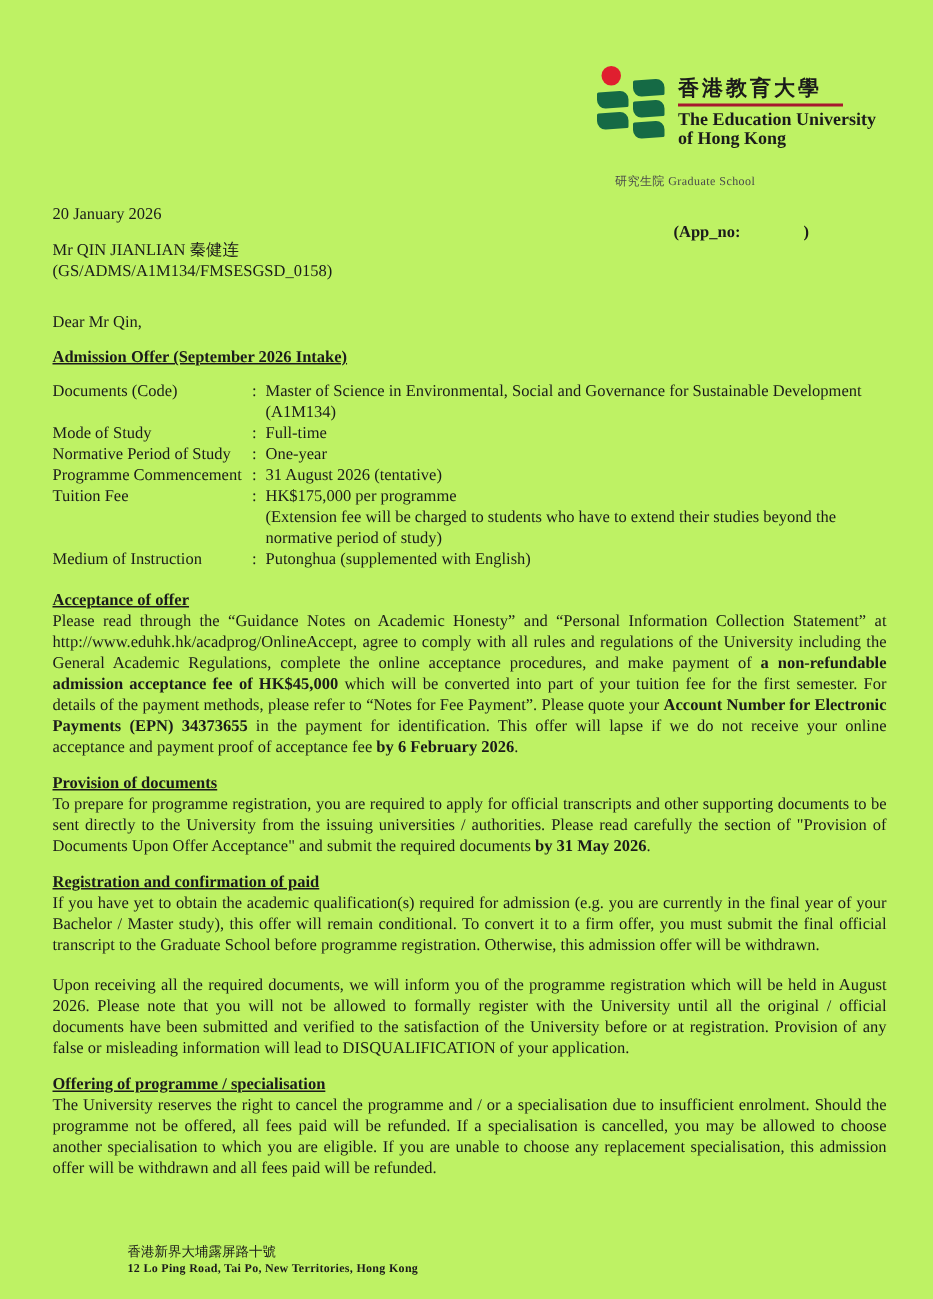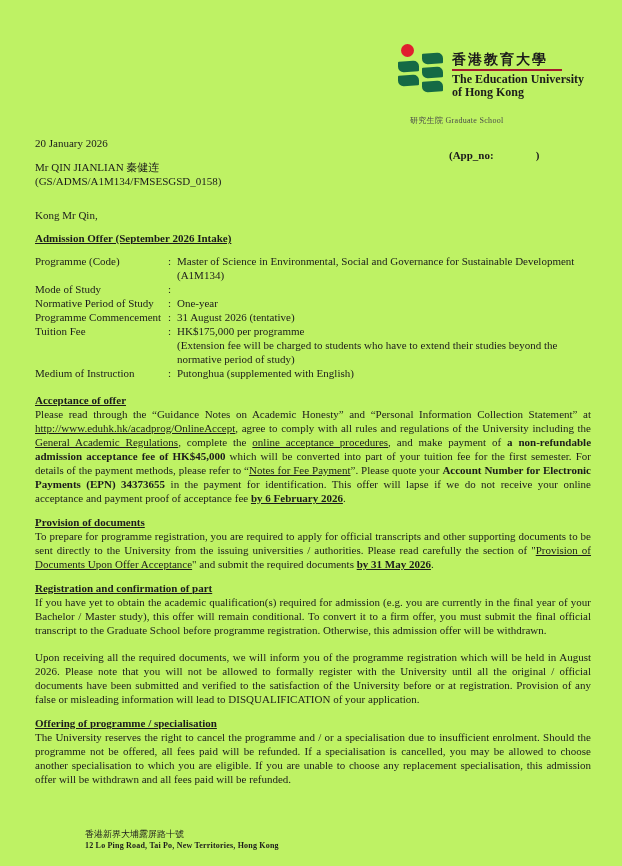--- a/index.html
+++ b/index.html
@@ -8,21 +8,21 @@
     width:622px;height:866px;
     margin:0 auto;
     background:#bef264;
     font-family:"Liberation Serif", serif;
     color:#1b1b1b;
     font-size:11px;
     line-height:14px;
     overflow:hidden;
   }
   .b{font-weight:bold;}
-  .u{text-decoration:underline;}
+  .u{}
   .hu{font-weight:bold;text-decoration:underline;}
   .para{margin:0 0 9px 0;text-align:justify;}
 
   
   .letterhead{position:absolute;left:398px;top:44px;display:flex;gap:9px;}
   .logo-mark{position:relative;width:45px;height:54px;}
   .logo-dot{position:absolute;left:3px;top:0;width:13px;height:13px;border-radius:50%;background:#e01f2f;}
   .logo-bar{position:absolute;width:21px;height:11px;background:#156a45;border-radius:1px 6px 1px 6px;transform:skewY(-4deg);}
   .lb-l1{left:0;top:17px;}
   .lb-l2{left:0;top:31px;}
@@ -87,36 +87,37 @@
 
   <div class="appno">
     <span>(App_no:</span><span class="appno-gap"></span><span>)</span>
   </div>
 
   <div class="recipient">
     <div class="b" style="font-weight:normal;">Mr QIN JIANLIAN 秦健连</div>
     <div>(GS/ADMS/A1M134/FMSESGSD_0158)</div>
   </div>
 
-  <div class="salutation">Kong Mr Qin,</div>
+  <div class="salutation">Dear Mr Qin,</div>
 
   <div class="body">
     <div class="subject hu">Admission Offer (September 2026 Intake)</div>
 
 
     <div class="details">
       <div class="drow">
-        <span class="dlabel">Programme (Code)</span>
+        <span class="dlabel">Documents (Code)</span>
           <span class="dcolon">:</span>
           <span class="dvalue">Master of Science in Environmental, Social and Governance for Sustainable Development
 (A1M134)</span>
       </div>
       <div class="drow">
         <span class="dlabel">Mode of Study</span>
           <span class="dcolon">:</span>
+          <span class="dvalue">Full-time</span>
       </div>
       <div class="drow">
         <span class="dlabel">Normative Period of Study</span>
           <span class="dcolon">:</span>
           <span class="dvalue">One-year</span>
       </div>
       <div class="drow">
         <span class="dlabel">Programme Commencement</span>
           <span class="dcolon">:</span>
           <span class="dvalue">31 August 2026 (tentative)</span>
@@ -138,21 +139,21 @@
       <div class="sh hu">Acceptance of offer</div>
       <p class="para"><span>Please read through the “Guidance Notes on Academic Honesty” and “Personal Information Collection Statement” at </span><span class="u">http://www.eduhk.hk/acadprog/OnlineAccept</span><span>, agree to comply with all rules and regulations of the University including the </span><span class="u">General Academic Regulations</span><span>, complete the </span><span class="u">online acceptance procedures</span><span>, and make payment of </span><span class="b">a non-refundable admission acceptance fee of HK$45,000</span><span> which will be converted into part of your tuition fee for the first semester.  For details of the payment methods, please refer to “</span><span class="u">Notes for Fee Payment</span><span>”.  Please quote your </span><span class="b">Account Number for Electronic Payments (EPN) 34373655</span><span> in the payment for identification.  This offer will lapse if we do not receive your online acceptance and payment proof of acceptance fee </span><span class="b u">by 6 February 2026</span><span>.</span></p>
     </div>
 
     <div class="section">
       <div class="sh hu">Provision of documents</div>
       <p class="para"><span>To prepare for programme registration, you are required to apply for official transcripts and other supporting documents to be sent directly to the University from the issuing universities / authorities.  Please read carefully the section of "</span><span class="u">Provision of Documents Upon Offer Acceptance</span><span>" and submit the required documents </span><span class="b u">by 31 May 2026</span><span>.</span></p>
     </div>
 
     <div class="section">
-      <div class="sh hu">Registration and confirmation of part</div>
+      <div class="sh hu">Registration and confirmation of paid</div>
       <p class="para"><span>If you have yet to obtain the academic qualification(s) required for admission (e.g. you are currently in the final year of your Bachelor / Master study), this offer will remain conditional.  To convert it to a firm offer, you must submit the final official transcript to the Graduate School before programme registration.  Otherwise, this admission offer will be withdrawn.</span></p>
       <p class="para"><span>Upon receiving all the required documents, we will inform you of the programme registration which will be held in August 2026.  Please note that you will not be allowed to formally register with the University until all the original / official documents have been submitted and verified to the satisfaction of the University before or at registration.  Provision of any false or misleading information will lead to DISQUALIFICATION of your application.</span></p>
     </div>
 
     <div class="section">
       <div class="sh hu">Offering of programme / specialisation</div>
       <p class="para"><span>The University reserves the right to cancel the programme and / or a specialisation due to insufficient enrolment.  Should the programme not be offered, all fees paid will be refunded.  If a specialisation is cancelled, you may be allowed to choose another specialisation to which you are eligible.  If you are unable to choose any replacement specialisation, this admission offer will be withdrawn and all fees paid will be refunded.</span></p>
     </div>
   </div>
 

